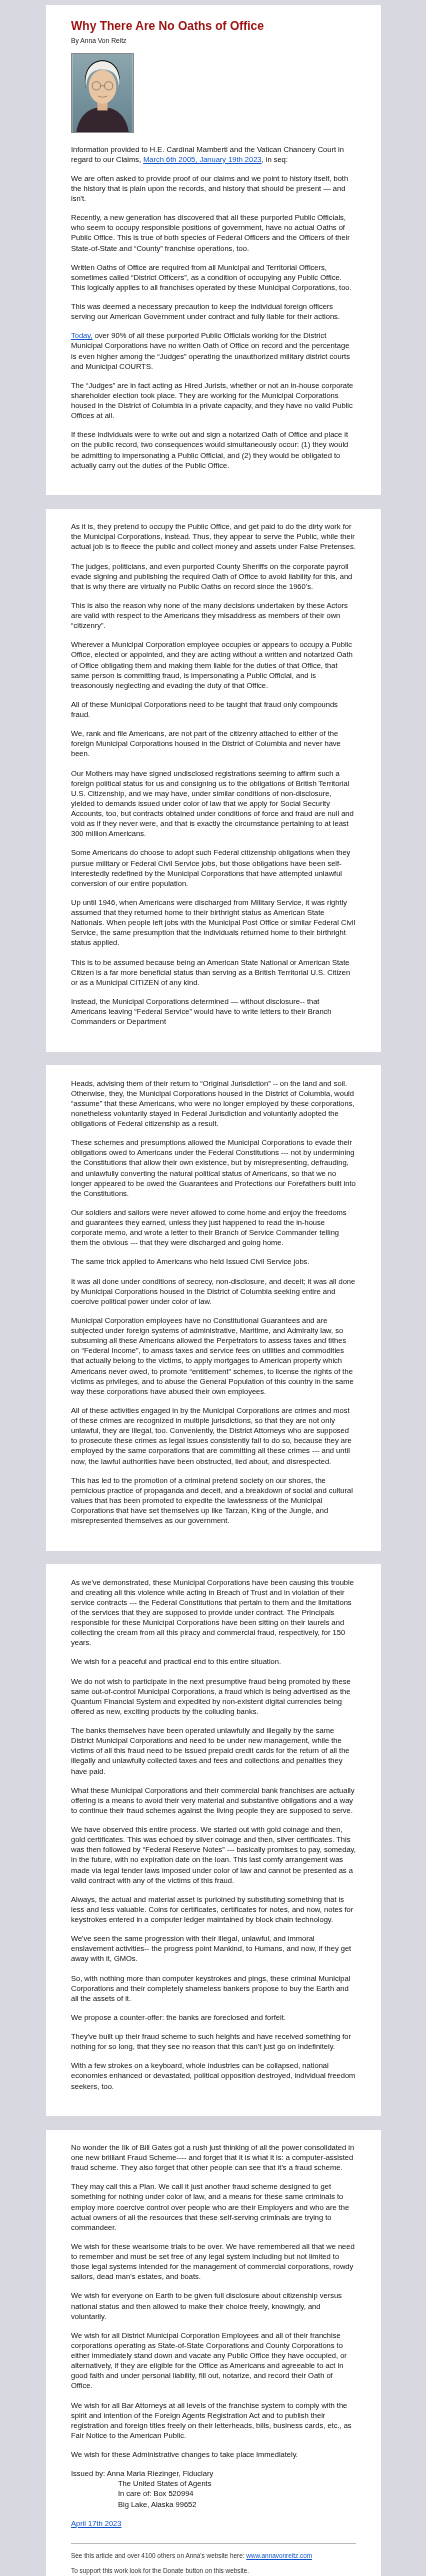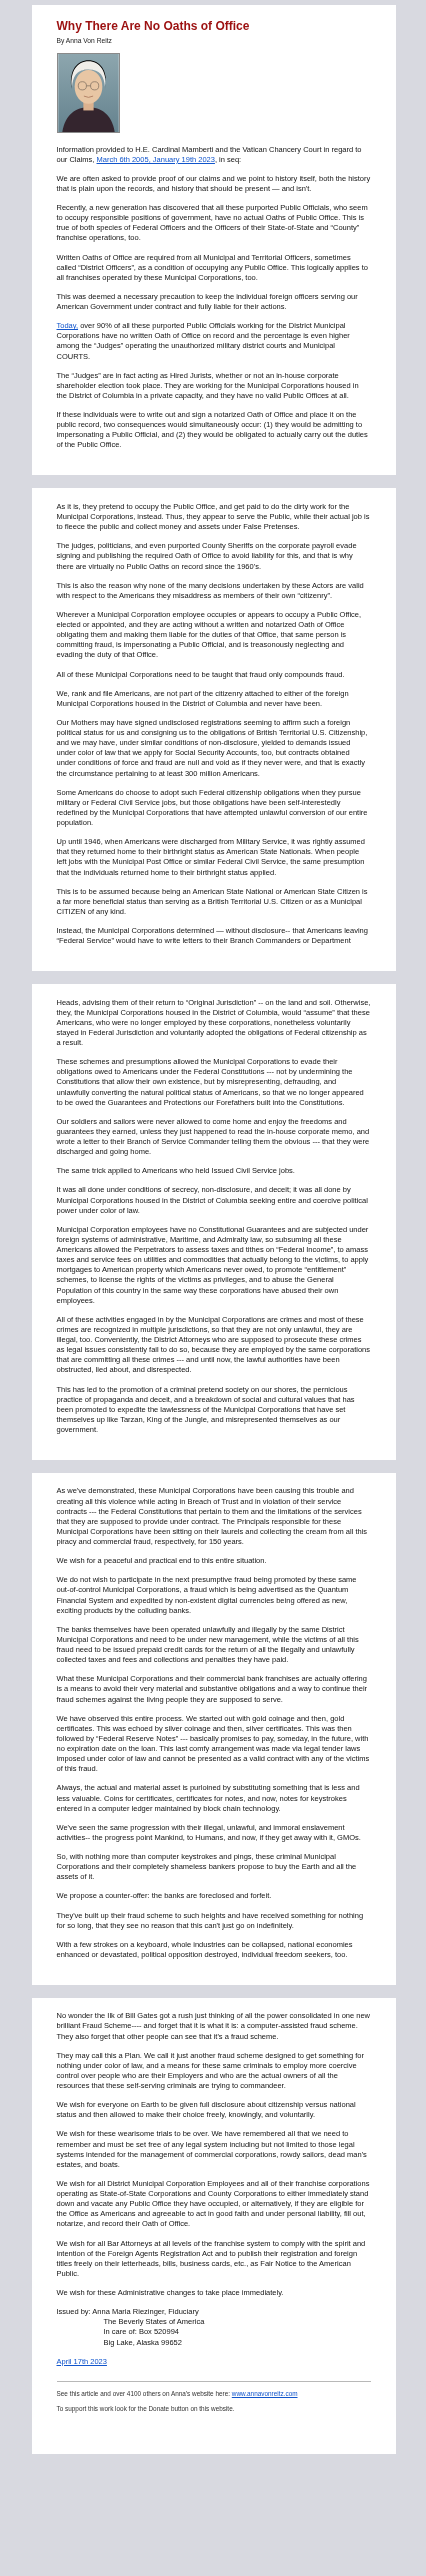--- a/index.html
+++ b/index.html
@@ -9,21 +9,21 @@
     font-family: "Liberation Sans", sans-serif;
   }
   .canvas {
     width: 427px;
     margin: 0 auto;
     padding-top: 5.2px;
     box-sizing: border-box;
   }
   .block {
     background: var(--block-bg, #ffffff);
-    width: 364px;
+    width: 335px;
     margin: 0 auto 13.4px auto;
     padding: 13.4px 25px 15.5px 25px;
     box-sizing: border-box;
     color: var(--text-color, #141414);
     font-size: 7.5px;
     line-height: 1.35;
   }
   .block:last-child { padding-bottom: 35px; margin-bottom: 0; }
   h1.article-title {
     margin: 0 0 3.1px 0;
@@ -157,30 +157,30 @@
         <p class="para"><span>We propose a counter-offer: the banks are foreclosed and forfeit.</span></p>
         <p class="para"><span>They've built up their fraud scheme to such heights and have received something for nothing for so long, that they see no reason that this can't just go on indefinitely.</span></p>
         <p class="para"><span>With a few strokes on a keyboard, whole industries can be collapsed, national economies enhanced or devastated, political opposition destroyed, individual freedom seekers, too.</span></p>
       </div>
   </section>
 
   <section class="block">
     <div class="paras">
         <p class="para"><span>No wonder the Ilk of Bill Gates got a rush just thinking of all the power consolidated in one new brilliant Fraud Scheme---- and forget that it is what it is: a computer-assisted fraud scheme. They also forget that other people can see that it's a fraud scheme.</span></p>
         <p class="para"><span>They may call this a Plan. We call it just another fraud scheme designed to get something for nothing under color of law, and a means for these same criminals to employ more coercive control over people who are their Employers and who are the actual owners of all the resources that these self-serving criminals are trying to commandeer.</span></p>
+        <p class="para"><span>We wish for these wearisome trials to be over. We have remembered all that we need to remember and must be set free of any legal system including but not limited to those legal systems intended for the management of commercial corporations, rowdy sailors, dead man's estates, and boats.</span></p>
         <p class="para"><span>We wish for everyone on Earth to be given full disclosure about citizenship versus national status and then allowed to make their choice freely, knowingly, and voluntarily.</span></p>
-        <p class="para"><span>We wish for these wearisome trials to be over. We have remembered all that we need to remember and must be set free of any legal system including but not limited to those legal systems intended for the management of commercial corporations, rowdy sailors, dead man's estates, and boats.</span></p>
         <p class="para"><span>We wish for all District Municipal Corporation Employees and all of their franchise corporations operating as State-of-State Corporations and County Corporations to either immediately stand down and vacate any Public Office they have occupied, or alternatively, if they are eligible for the Office as Americans and agreeable to act in good faith and under personal liability, fill out, notarize, and record their Oath of Office.</span></p>
         <p class="para"><span>We wish for all Bar Attorneys at all levels of the franchise system to comply with the spirit and intention of the Foreign Agents Registration Act and to publish their registration and foreign titles freely on their letterheads, bills, business cards, etc., as Fair Notice to the American Public.</span></p>
         <p class="para"><span>We wish for these Administrative changes to take place immediately.</span></p>
       </div>
 
     <div class="signature">
       <div class="sig-line">Issued by: Anna Maria Riezinger, Fiduciary</div>
-      <div class="sig-line sig-indent">The Beverly States of America</div>
+      <div class="sig-line sig-indent">The United States of Agents</div>
       <div class="sig-line sig-indent">In care of: Box 520994</div>
       <div class="sig-line sig-indent">Big Lake, Alaska 99652</div>
     </div>
 
     <p class="date-line">
       <a class="link" href="#">April 17th 2023</a>
     </p>
 
     <hr class="footer-divider">
 

